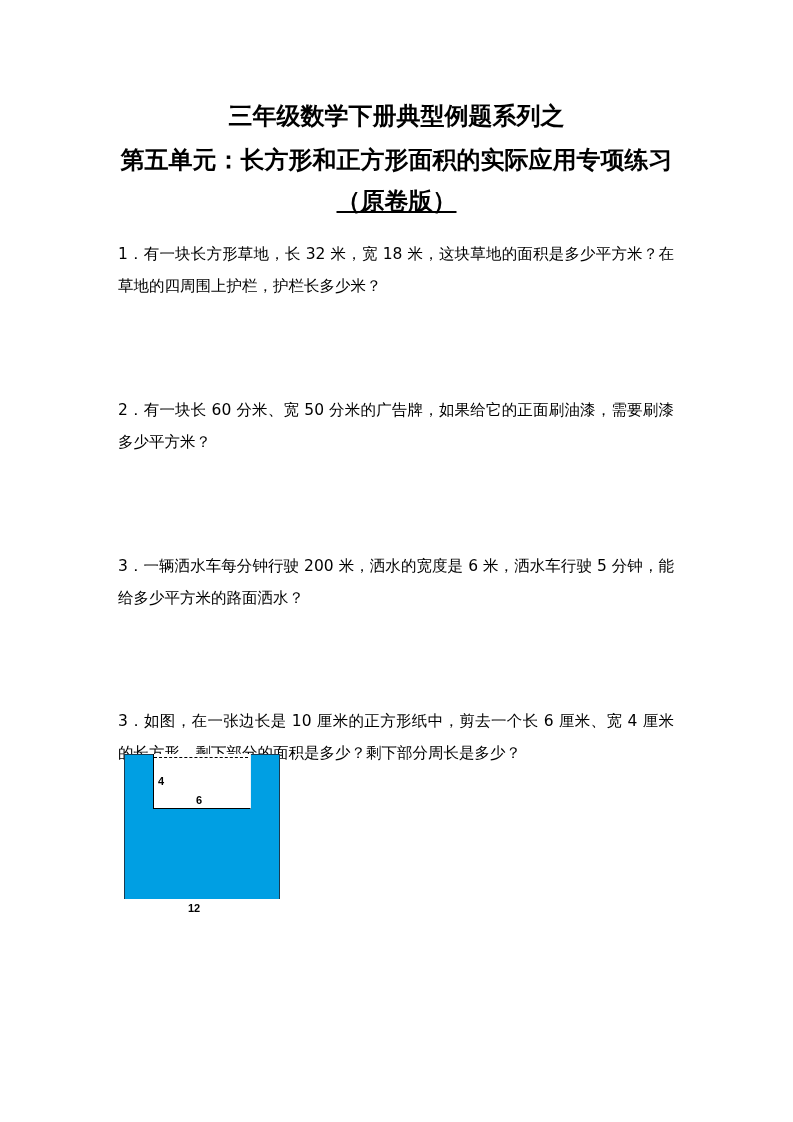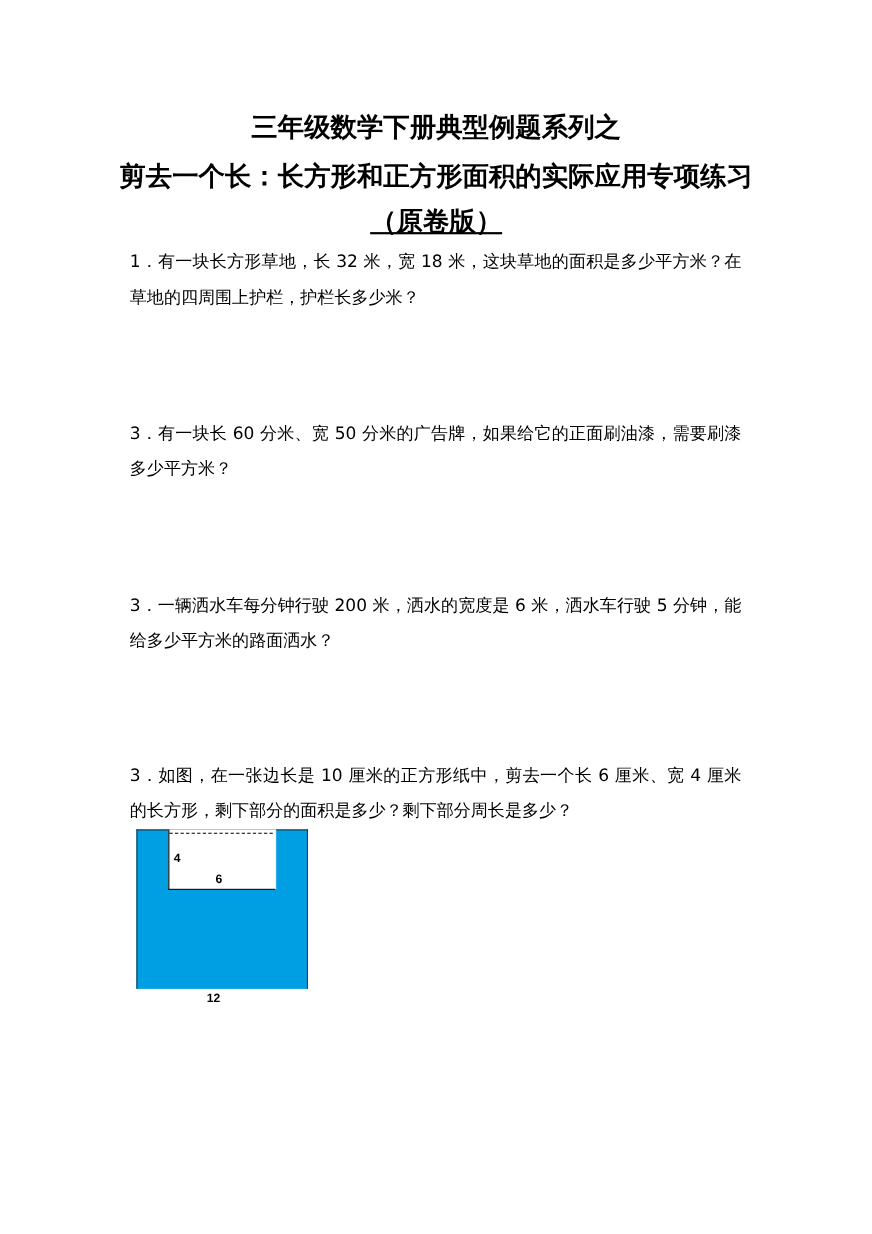--- a/index.html
+++ b/index.html
@@ -4,21 +4,21 @@
 <style>
   html, body { margin: 0; padding: 0; background: #ffffff; }
   body { width: 793px; height: 1122px; position: relative; overflow: hidden;
          font-family: "DejaVu Sans", "Liberation Sans", sans-serif; color: #000; }
   .title { position: absolute; left: 0; width: 793px; text-align: center;
            font-weight: bold; font-size: 24px; line-height: 30px; letter-spacing: 0px; }
   .t1 { top: 101px; }
   .t2 { top: 145px; }
   .t3 { top: 186px; text-decoration: underline; }
   .q { position: absolute; left: 118px; width: 556px; font-size: 15.5px; line-height: 32px;
-       text-align: justify; }
+       text-align: justify; margin-top: 16px; }
   .q p { margin: 0; }
   .q1 { top: 222px; }
   .q2 { top: 378px; }
   .q3 { top: 534px; }
   .q4 { top: 689px; }
   .figure { position: absolute; left: 124px; top: 754px; width: 170px; height: 170px; }
   .sq { position: absolute; left: 0; top: 0; width: 154px; height: 144px;
         background: #009fe3; border-left: 1px solid #1a3a50; border-right: 1px solid #1a3a50; border-top: 1px solid #1a3a50; }
   .cut { position: absolute; left: 29px; top: 0; width: 96px; height: 54px; background: #fff;
          border-left: 1px solid #000; border-bottom: 1px solid #000; border-right: 1px solid #e8f4fb; }
@@ -26,28 +26,28 @@
           border-top: 1px dashed #000; }
   .lbl { position: absolute; font-weight: bold; font-size: 11px; font-family: "Liberation Sans", sans-serif; }
   .l4 { left: 34px; top: 21px; }
   .l6 { left: 72px; top: 40px; }
   .l10 { left: 64px; top: 148px; }
 </style>
 </head>
 <body>
 
 <div class="title t1">三年级数学下册典型例题系列之</div>
-<div class="title t2">剪去一个长：长方形和正方形面积的实际应用专项练习</div>
+<div class="title t2">第五单元：长方形和正方形面积的实际应用专项练习</div>
 <div class="title t3">（原卷版）</div>
 
 <div class="q q1">
   <p>1．有一块长方形草地，长 32 米，宽 18 米，这块草地的面积是多少平方米？在草地的四周围上护栏，护栏长多少米？</p>
 </div>
 <div class="q q2">
-  <p>3．有一块长 60 分米、宽 50 分米的广告牌，如果给它的正面刷油漆，需要刷漆多少平方米？</p>
+  <p>2．有一块长 60 分米、宽 50 分米的广告牌，如果给它的正面刷油漆，需要刷漆多少平方米？</p>
 </div>
 <div class="q q3">
   <p>3．一辆洒水车每分钟行驶 200 米，洒水的宽度是 6 米，洒水车行驶 5 分钟，能给多少平方米的路面洒水？</p>
 </div>
 <div class="q q4">
   <p>3．如图，在一张边长是 10 厘米的正方形纸中，剪去一个长 6 厘米、宽 4 厘米的长方形，剩下部分的面积是多少？剩下部分周长是多少？</p>
 </div>
 
 <div class="figure">
   <div class="sq"></div>

